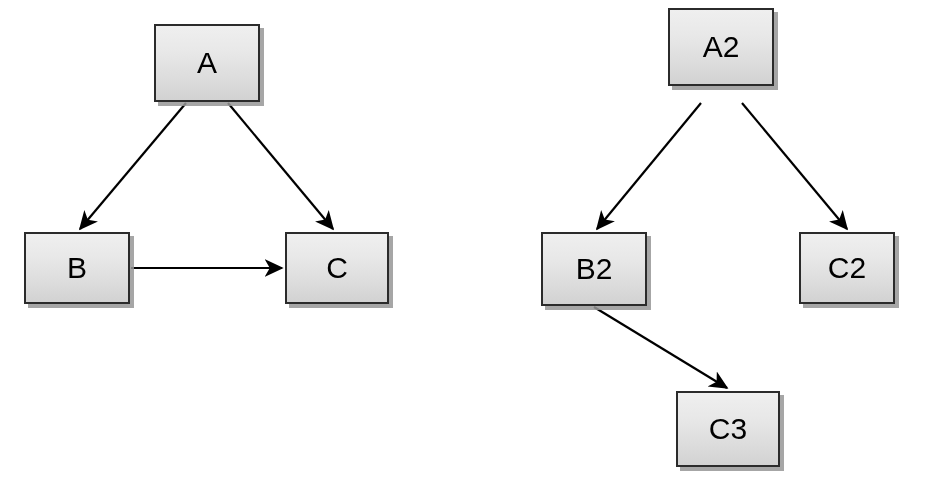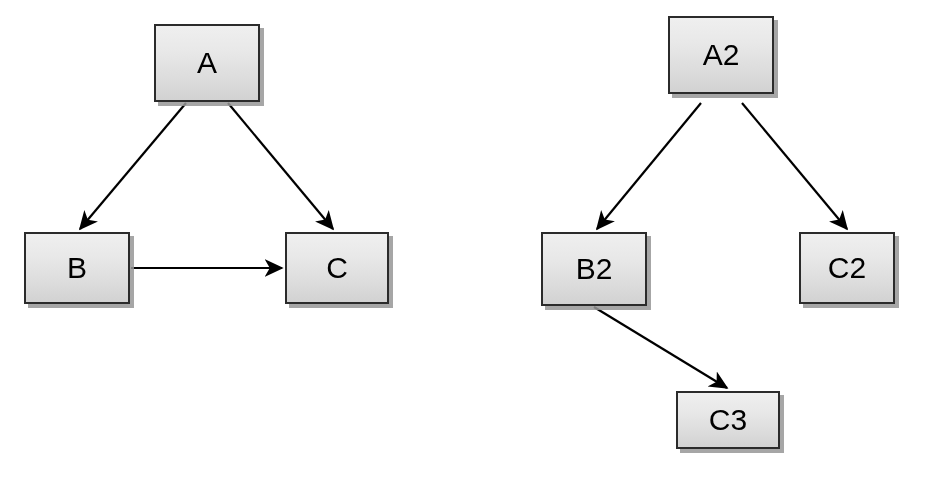--- a/index.html
+++ b/index.html
@@ -68,27 +68,27 @@
   <div id="nodes-group">
       <div class="node" style="left: 154px; top: 24px; width: 106px; height: 78px;">
         <span class="node-label">A</span>
       </div>
       <div class="node" style="left: 24px; top: 232px; width: 106px; height: 72px;">
         <span class="node-label">B</span>
       </div>
       <div class="node" style="left: 285px; top: 232px; width: 104px; height: 72px;">
         <span class="node-label">C</span>
       </div>
-      <div class="node" style="left: 668px; top: 16px; width: 106px; height: 78px;">
+      <div class="node" style="left: 668px; top: 8px; width: 106px; height: 78px;">
         <span class="node-label">A2</span>
       </div>
       <div class="node" style="left: 541px; top: 232px; width: 106px; height: 74px; text-align: right;">
         <span class="node-label">B2</span>
       </div>
       <div class="node" style="left: 799px; top: 232px; width: 96px; height: 72px;">
         <span class="node-label">C2</span>
       </div>
-      <div class="node" style="left: 676px; top: 391px; width: 104px; height: 58px;">
+      <div class="node" style="left: 676px; top: 391px; width: 104px; height: 76px;">
         <span class="node-label">C3</span>
       </div>
     </div>
 
 </div>
 
 </body></html>

